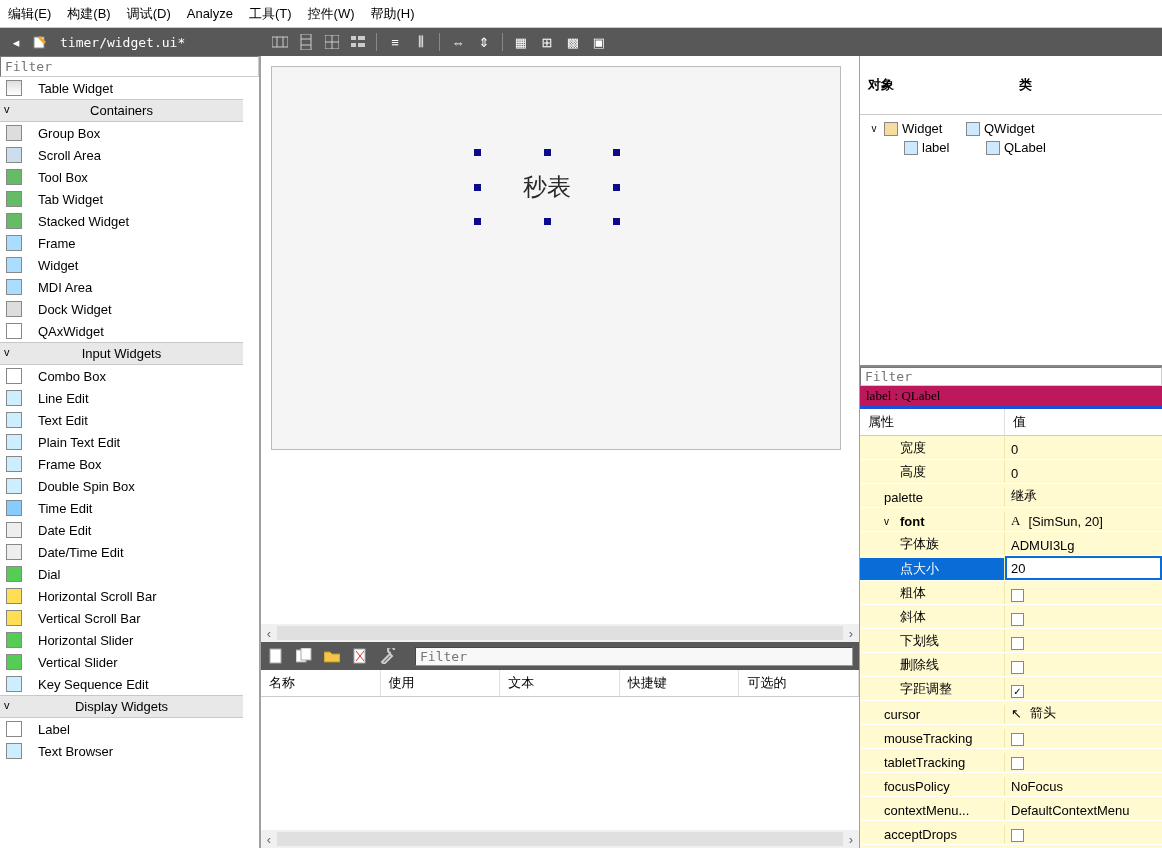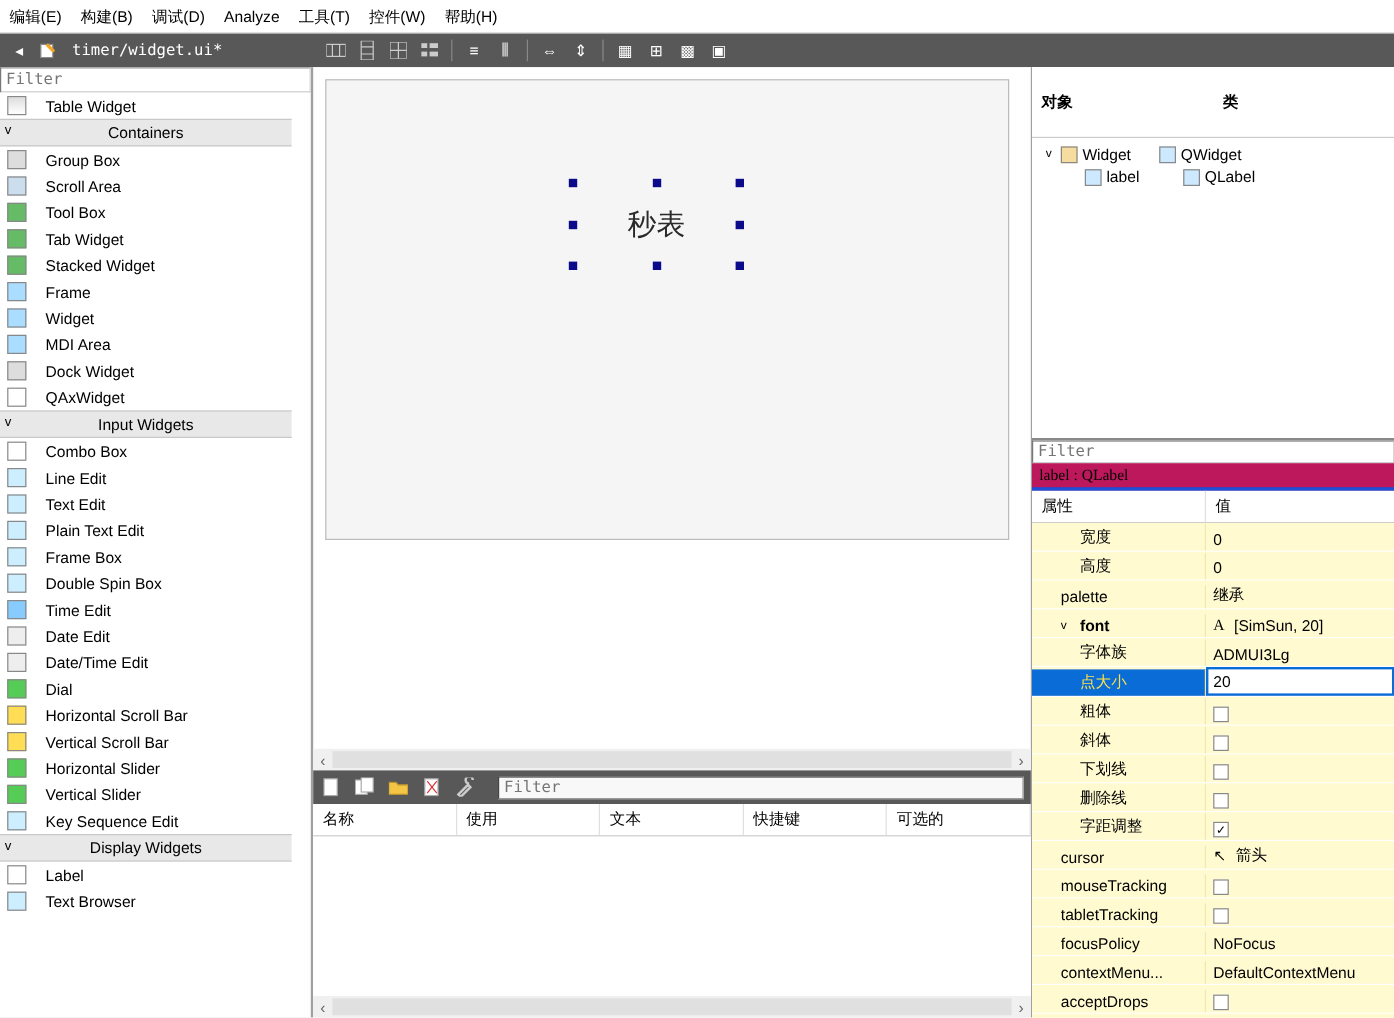--- a/index.html
+++ b/index.html
@@ -72,21 +72,21 @@
 .prop-header .c2 { flex: 1; }
 
 .prop-body { flex: 1; overflow-y: auto; }
 .prop-row { display: flex; align-items: flex-end; min-height: 24px; border-bottom: 1px solid #fff; }
 .prop-row .c1 { width: 145px; padding: 2px 6px; border-right: 1px solid #fff; display: flex; align-items: center; gap: 4px; }
 .prop-row .c2 { flex: 1; padding: 2px 6px; display: flex; align-items: center; gap: 4px; }
 .prop-row.yellow { background: #fffad0; }
 .prop-row.yellow .c1, .prop-row.yellow .c2 { border-color: #f0e8b0; }
 .indent1 { padding-left: 24px !important; }
 .indent2 { padding-left: 40px !important; }
-.selected-prop .c1 { background: #0a6cd6; color: #fde047; }
+.selected-prop .c1 { background: #0a6cd6; color: #ffffff; }
 .selected-prop .c2 { padding: 0; }
 .selected-prop .c2 input { width: 100%; height: 24px; border: 2px solid #0a6cd6; padding: 0 4px; font-size: 13px; }
 .checkbox-box { width: 13px; height: 13px; border: 1px solid #888; display: inline-flex; align-items: center; justify-content: center; font-size: 10px; background: #fff; }
 .expand { width: 12px; font-size: 10px; display: inline-block; }
 .bold { font-weight: bold; }
 
 svg { display: block; }
 </style>
 </head>
 <body>

